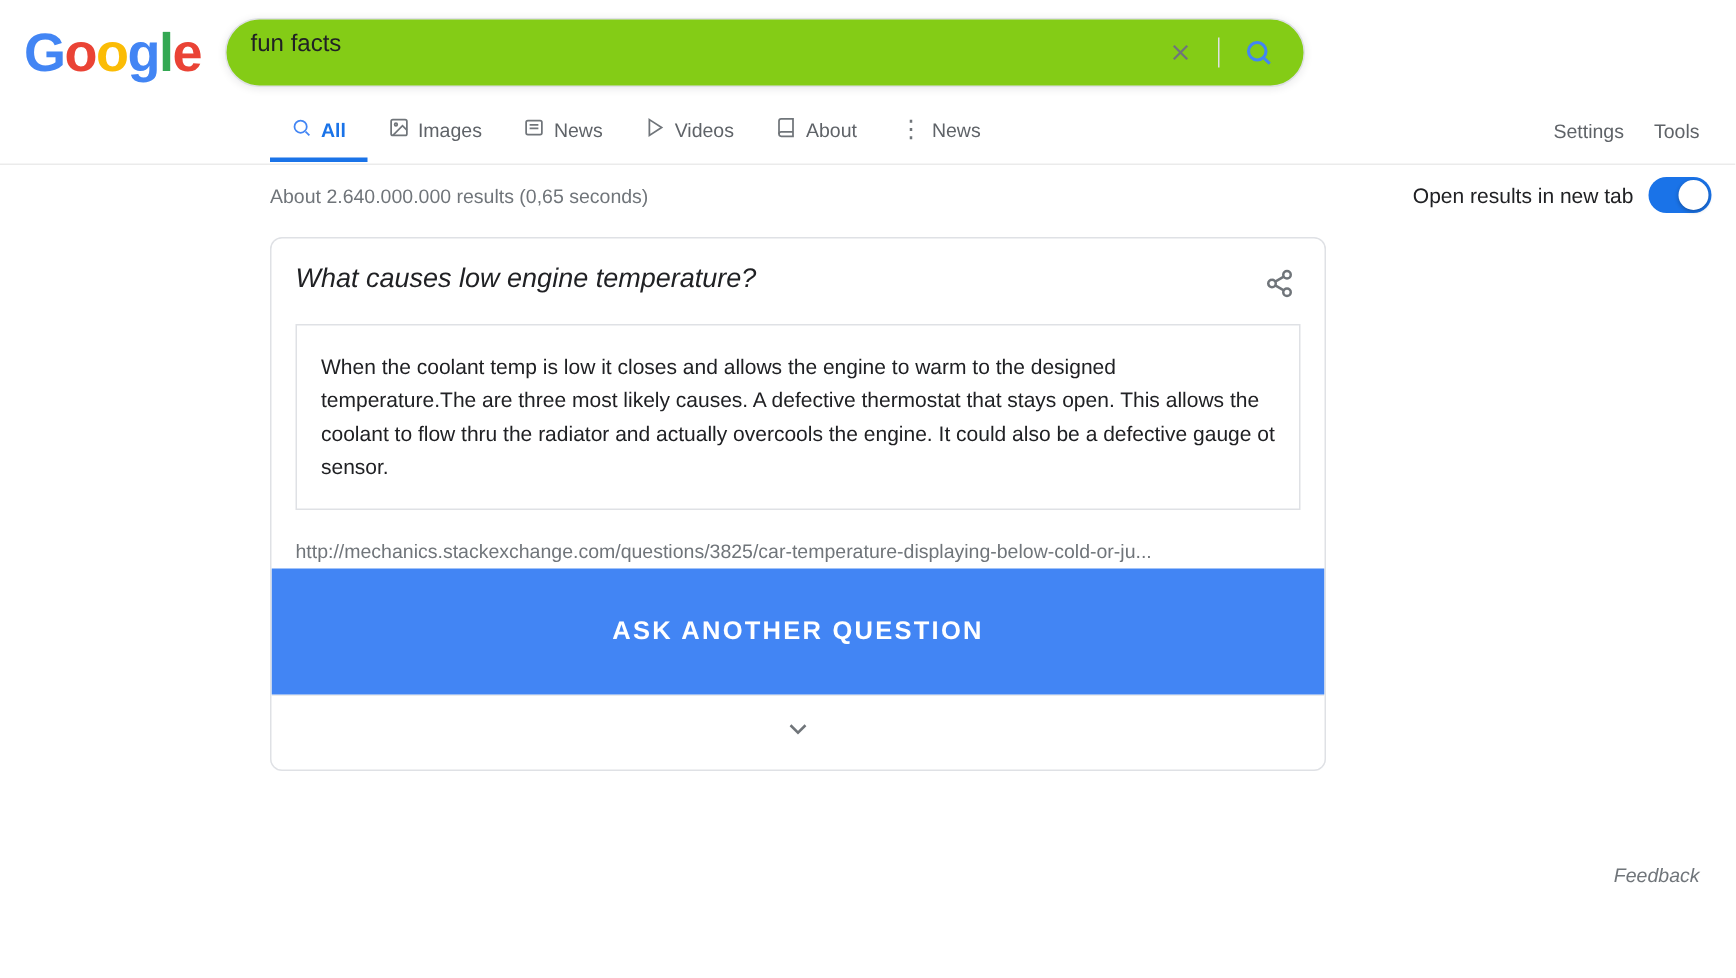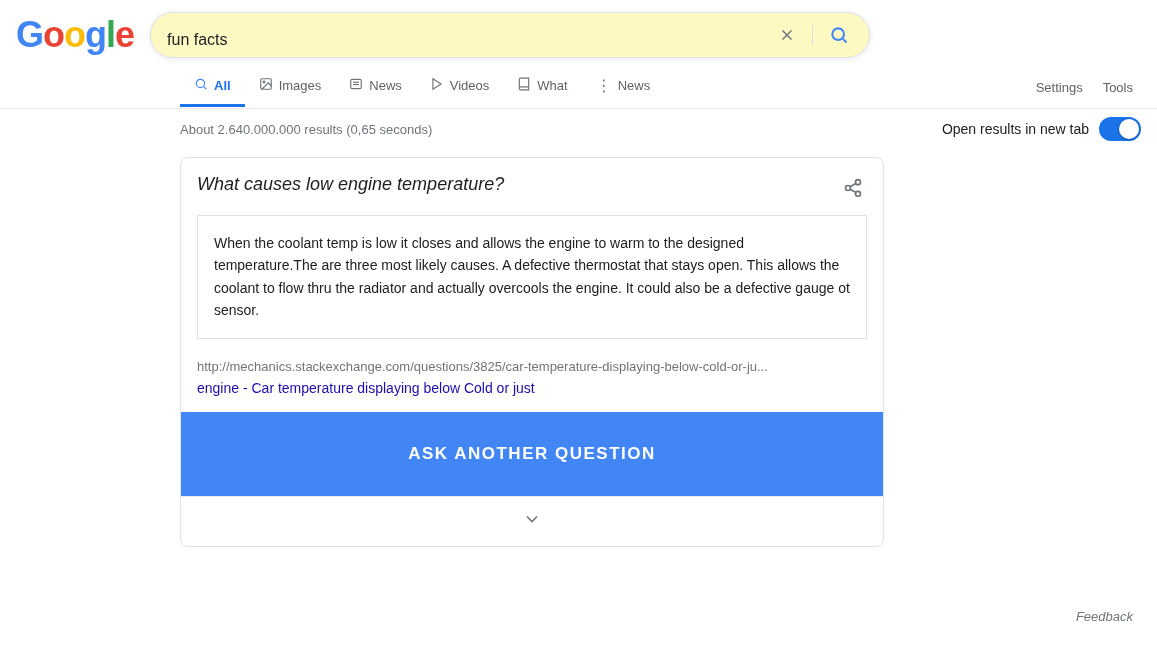--- a/index.html
+++ b/index.html
@@ -31,25 +31,25 @@
     .logo-l { color: #34A853; }
     .logo-e { color: #EA4335; }
 
     .search-box-wrapper {
       flex: 1;
       max-width: 720px;
       position: relative;
     }
     .search-box {
       display: flex;
-      align-items: flex-end;
+      align-items: flex-start;
       border: 1px solid #dfe1e5;
       border-radius: 24px;
       padding: 8px 16px;
-      background: #fef9c3;
+      background: #84cc16;
       box-shadow: 0 1px 6px rgba(32,33,36,0.1);
     }
     .search-input {
       border: none;
       outline: none;
       font-size: 16px;
       flex: 1;
       color: #202124;
       background: transparent;
     }
@@ -321,21 +321,21 @@
     </span>
     <span>Videos</span>
   </a>
   <a class="nav-tab" href="#">
     <span>
       <svg width="14" height="14" viewBox="0 0 24 24" fill="none" stroke="#70757a" stroke-width="2">
         <path d="M4 19.5A2.5 2.5 0 0 1 6.5 17H20"></path>
           <path d="M6.5 2H20v20H6.5A2.5 2.5 0 0 1 4 19.5v-15A2.5 2.5 0 0 1 6.5 2z"></path>
       </svg>
     </span>
-    <span>What</span>
+    <span>About</span>
   </a>
   <a class="nav-tab" href="#">
     <span style="font-size:16px; color:#70757a;">⋮</span>
     <span>News</span>
   </a>
   <div class="nav-right">
     <button class="nav-right-btn">Settings</button>
     <button class="nav-right-btn">Tools</button>
   </div>
 </nav>
@@ -362,21 +362,20 @@
             <circle cx="18" cy="19" r="3"></circle>
           <line x1="8.59" y1="13.51" x2="15.42" y2="17.49"></line>
             <line x1="15.41" y1="6.51" x2="8.59" y2="10.49"></line>
         </svg>
       </span>
     </div>
 
     <div class="snippet-body">When the coolant temp is low it closes and allows the engine to warm to the designed temperature.The are three most likely causes. A defective thermostat that stays open. This allows the coolant to flow thru the radiator and actually overcools the engine. It could also be a defective gauge ot sensor.</div>
 
     <div class="snippet-url">http://mechanics.stackexchange.com/questions/3825/car-temperature-displaying-below-cold-or-ju...</div>
-    <a class="snippet-link" href="#">engine - Car temperature displaying below Cold or just</a>
 
     <button class="ask-btn">ASK ANOTHER QUESTION</button>
 
     <div class="snippet-footer">
       <span class="chevron-down">
         <svg width="20" height="20" viewBox="0 0 24 24" fill="none" stroke="#70757a" stroke-width="2">
           <polyline points="6,9 12,15 18,9"></polyline>
         </svg>
       </span>
     </div>

